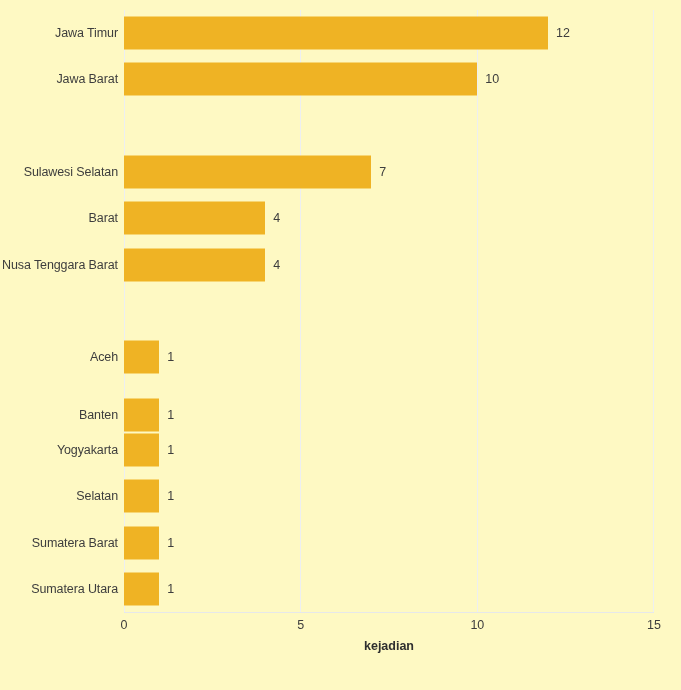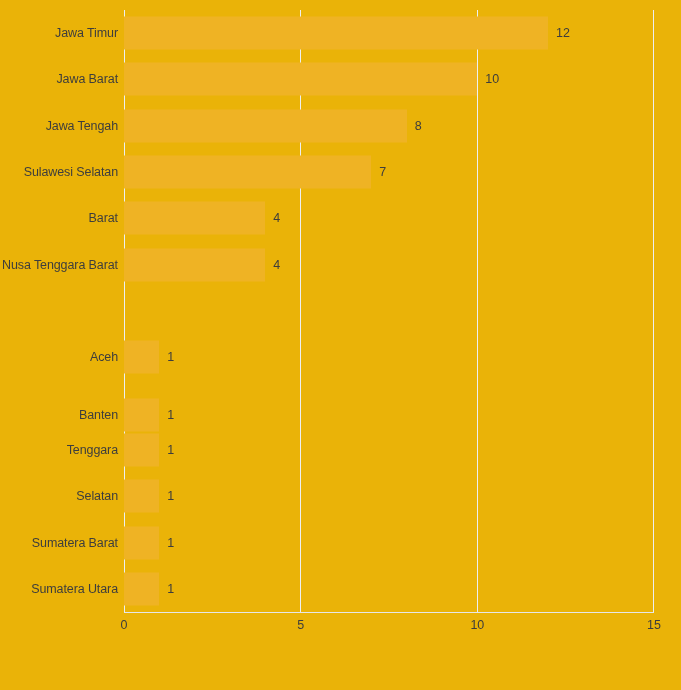--- a/index.html
+++ b/index.html
@@ -12,21 +12,21 @@
     height: 690px;
     font-family: "Liberation Sans", sans-serif;
     color: #3b3b3b;
     overflow: hidden;
   }
 
   #chart-root {
     position: relative;
     width: 681px;
     height: 690px;
-    background: #eab308;
+    background: #fef9c3;
   }
 
   
   .plot-area {
     position: absolute;
     left: 124px;
     top: 10px;
     width: 530px;
     height: 602px;
   }
@@ -149,25 +149,20 @@
       <div class="row" style="top: 0px; height: 46.3077px;">
         <div class="cat-label">Jawa Timur</div>
         <div class="bar" style="width: 424px; background: rgb(239, 179, 36);"></div>
         <div class="bar-value" style="left: 556px;">12</div>
       </div>
       <div class="row" style="top: 46.3077px; height: 46.3077px;">
         <div class="cat-label">Jawa Barat</div>
         <div class="bar" style="width: 353.333px; background: rgb(239, 179, 36);"></div>
         <div class="bar-value" style="left: 485.333px;">10</div>
       </div>
-      <div class="row" style="top: 92.6154px; height: 46.3077px;">
-        <div class="cat-label">Jawa Tengah</div>
-        <div class="bar" style="width: 282.667px; background: rgb(239, 179, 36);"></div>
-        <div class="bar-value" style="left: 414.667px;">8</div>
-      </div>
       <div class="row" style="top: 138.923px; height: 46.3077px;">
         <div class="cat-label">Sulawesi Selatan</div>
         <div class="bar" style="width: 247.333px; background: rgb(239, 179, 36);"></div>
         <div class="bar-value" style="left: 379.333px;">7</div>
       </div>
       <div class="row" style="top: 185.231px; height: 46.3077px;">
         <div class="cat-label">Barat</div>
         <div class="bar" style="width: 141.333px; background: rgb(239, 179, 36);"></div>
         <div class="bar-value" style="left: 273.333px;">4</div>
       </div>
@@ -180,21 +175,21 @@
         <div class="cat-label">Aceh</div>
         <div class="bar" style="width: 35.3333px; background: rgb(239, 179, 36);"></div>
         <div class="bar-value" style="left: 167.333px;">1</div>
       </div>
       <div class="row" style="top: 382px; height: 46.3077px;">
         <div class="cat-label">Banten</div>
         <div class="bar" style="width: 35.3333px; background: rgb(239, 179, 36);"></div>
         <div class="bar-value" style="left: 167.333px;">1</div>
       </div>
       <div class="row" style="top: 416.769px; height: 46.3077px;">
-        <div class="cat-label">Tenggara</div>
+        <div class="cat-label">Yogyakarta</div>
         <div class="bar" style="width: 35.3333px; background: rgb(239, 179, 36);"></div>
         <div class="bar-value" style="left: 167.333px;">1</div>
       </div>
       <div class="row" style="top: 463.077px; height: 46.3077px;">
         <div class="cat-label">Selatan</div>
         <div class="bar" style="width: 35.3333px; background: rgb(239, 179, 36);"></div>
         <div class="bar-value" style="left: 167.333px;">1</div>
       </div>
       <div class="row" style="top: 509.385px; height: 46.3077px;">
         <div class="cat-label">Sumatera Barat</div>
@@ -208,15 +203,16 @@
       </div>
     </div>
 
   <div id="xticks">
       <div class="xtick" style="left: 124px;">0</div>
       <div class="xtick" style="left: 300.667px;">5</div>
       <div class="xtick" style="left: 477.333px;">10</div>
       <div class="xtick" style="left: 654px;">15</div>
     </div>
 
+  <div class="axis-title">kejadian</div>
 
 
 </div>
 
 </body></html>

